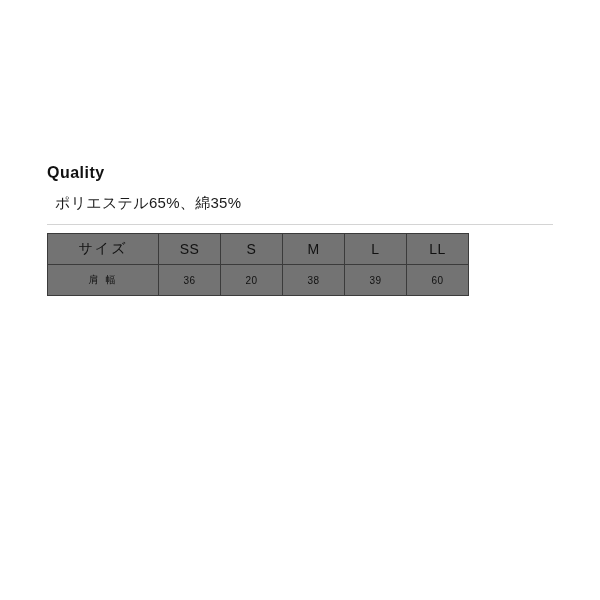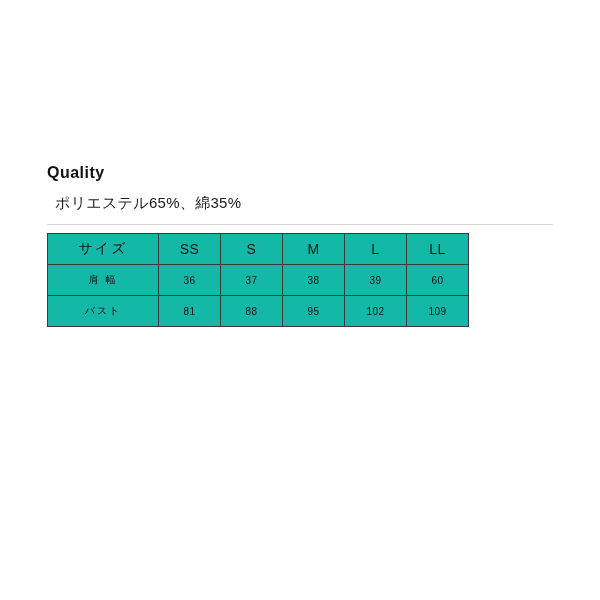--- a/index.html
+++ b/index.html
@@ -51,21 +51,21 @@
     font-size: 15px;
     font-weight: bold;
     letter-spacing: 0.8px;
     margin: 11px 0 8px 0;
     color: #111111;
   }
   table.size-table {
     border-collapse: collapse;
     table-layout: fixed;
     width: 416px;
-    background: #14b8a6;
+    background: #737373;
   }
   table.size-table td {
     border: 1px solid #3b3b3b;
     height: 30px;
     text-align: center;
     vertical-align: middle;
     font-size: 10px;
     letter-spacing: 0.5px;
     color: #111111;
     padding: 0;
@@ -99,30 +99,22 @@
           <td class="rowhead">サイズ</td>
           <td class="col">SS</td>
           <td class="col">S</td>
           <td class="col">M</td>
           <td class="col">L</td>
           <td class="col">LL</td>
         </tr>
         <tr>
           <td class="rowhead">肩 幅</td>
           <td class="col">36</td>
-          <td class="col">37</td>
+          <td class="col">20</td>
           <td class="col">38</td>
           <td class="col">39</td>
           <td class="col">60</td>
-        </tr>
-        <tr>
-          <td class="rowhead">バスト</td>
-          <td class="col">81</td>
-          <td class="col">88</td>
-          <td class="col">95</td>
-          <td class="col">102</td>
-          <td class="col">109</td>
         </tr>
       </tbody>
     </table>
 
   </div>
 </div>
 
 </body></html>

